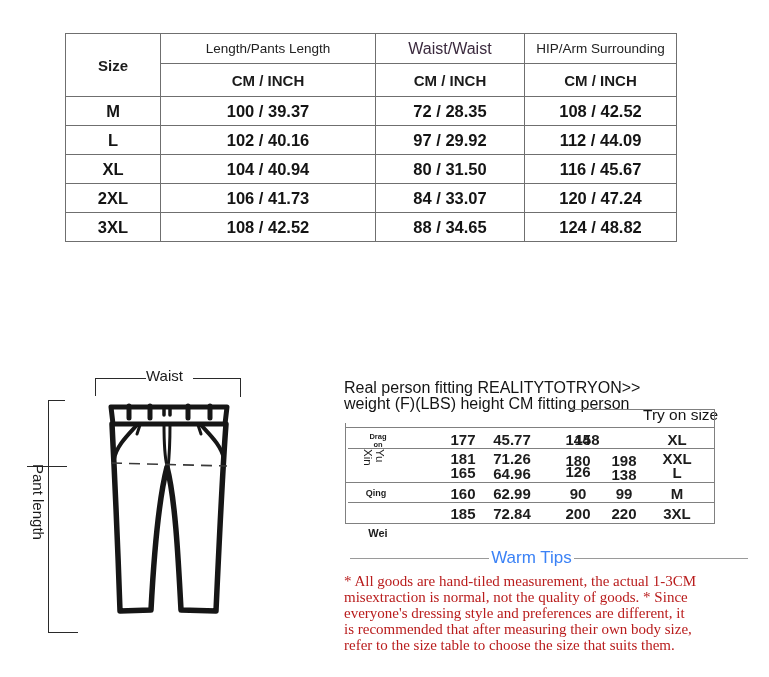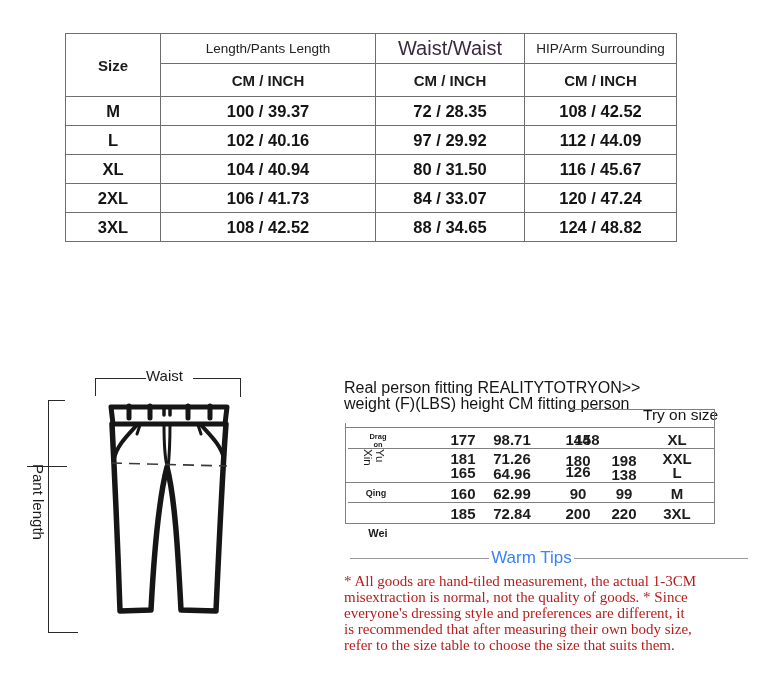--- a/index.html
+++ b/index.html
@@ -18,21 +18,21 @@
   }
   td.c-size{width:94px;}
   td.c-len{width:214px;}
   td.c-waist{width:148px;}
   td.c-hip{width:151px;}
   tr.hrow1{height:30px;}
   tr.hrow2{height:33px;}
   tr.drow{height:29px;}
   .h-size{font-weight:bold;font-size:15px;}
   .h-small{font-size:13.5px;color:#222;}
-  .h-waist{font-size:20px;color:#3b2a3e;}
+  .h-waist{font-size:16px;color:#3b2a3e;}
   .h-unit{font-weight:bold;font-size:15px;}
   .d-val{font-weight:bold;font-size:16.5px;color:#141414;}
   
   .mline{position:absolute;background:#2a2a2a;}
   .waist-label{position:absolute;left:146px;top:367px;font-size:15px;color:#1b1b1b;}
   .pantlen-label{
     position:absolute;left:30px;top:464px;font-size:15px;color:#1b1b1b;
     writing-mode:vertical-rl;height:110px;
   }
   
@@ -135,21 +135,21 @@
 <div class="fline" style="left:714px;top:409px;width:1px;height:114px"></div>
 <div class="fline" style="left:345px;top:423px;width:1px;height:100px"></div>
 <div class="fline" style="left:345px;top:427px;width:370px;height:1px"></div>
 <div class="fline" style="left:348px;top:448px;width:366px;height:1px"></div>
 <div class="fline" style="left:345px;top:482px;width:369px;height:1px"></div>
 <div class="fline" style="left:348px;top:502px;width:366px;height:1px"></div>
 <div class="fline" style="left:345px;top:523px;width:370px;height:1px"></div>
 
 <div class="fcell fname-tiny" style="left:378px;top:433px">Drag on</div>
 <div class="fcell" style="left:463px;top:431px">177</div>
-<div class="fcell bold" style="left:512px;top:431px">98.71</div>
+<div class="fcell bold" style="left:512px;top:431px">45.77</div>
 <div class="fcell" style="left:578px;top:431px">144</div>
 <div class="fcell bold" style="left:587px;top:431px">158</div>
 <div class="fcell" style="left:677px;top:431px">XL</div>
 
 <div class="yuxin">Yu Xin</div>
 
 <div class="fcell" style="left:463px;top:450px">181</div>
 <div class="fcell bold" style="left:512px;top:450px">71.26</div>
 <div class="fcell" style="left:578px;top:452px">180</div>
 <div class="fcell bold" style="left:624px;top:452px">198</div>

